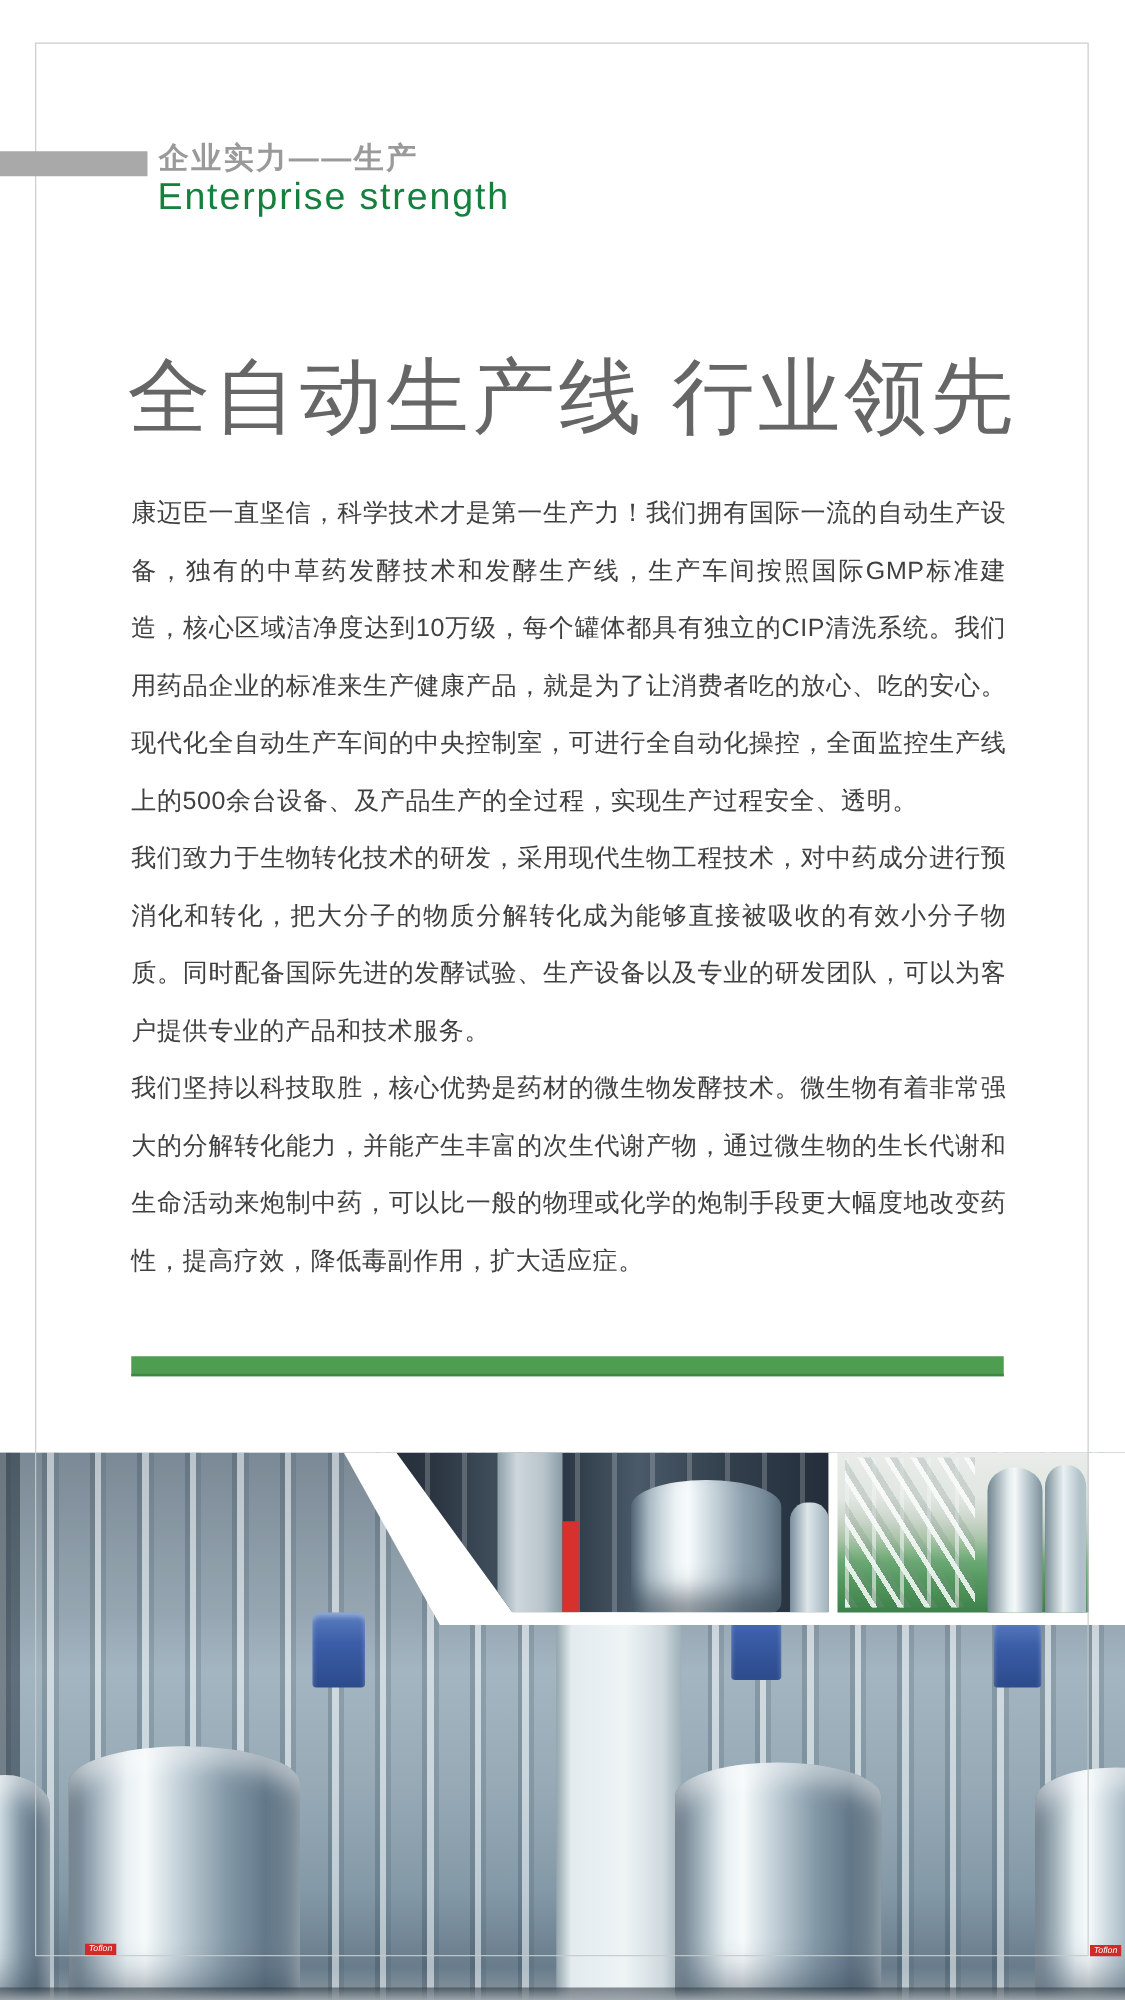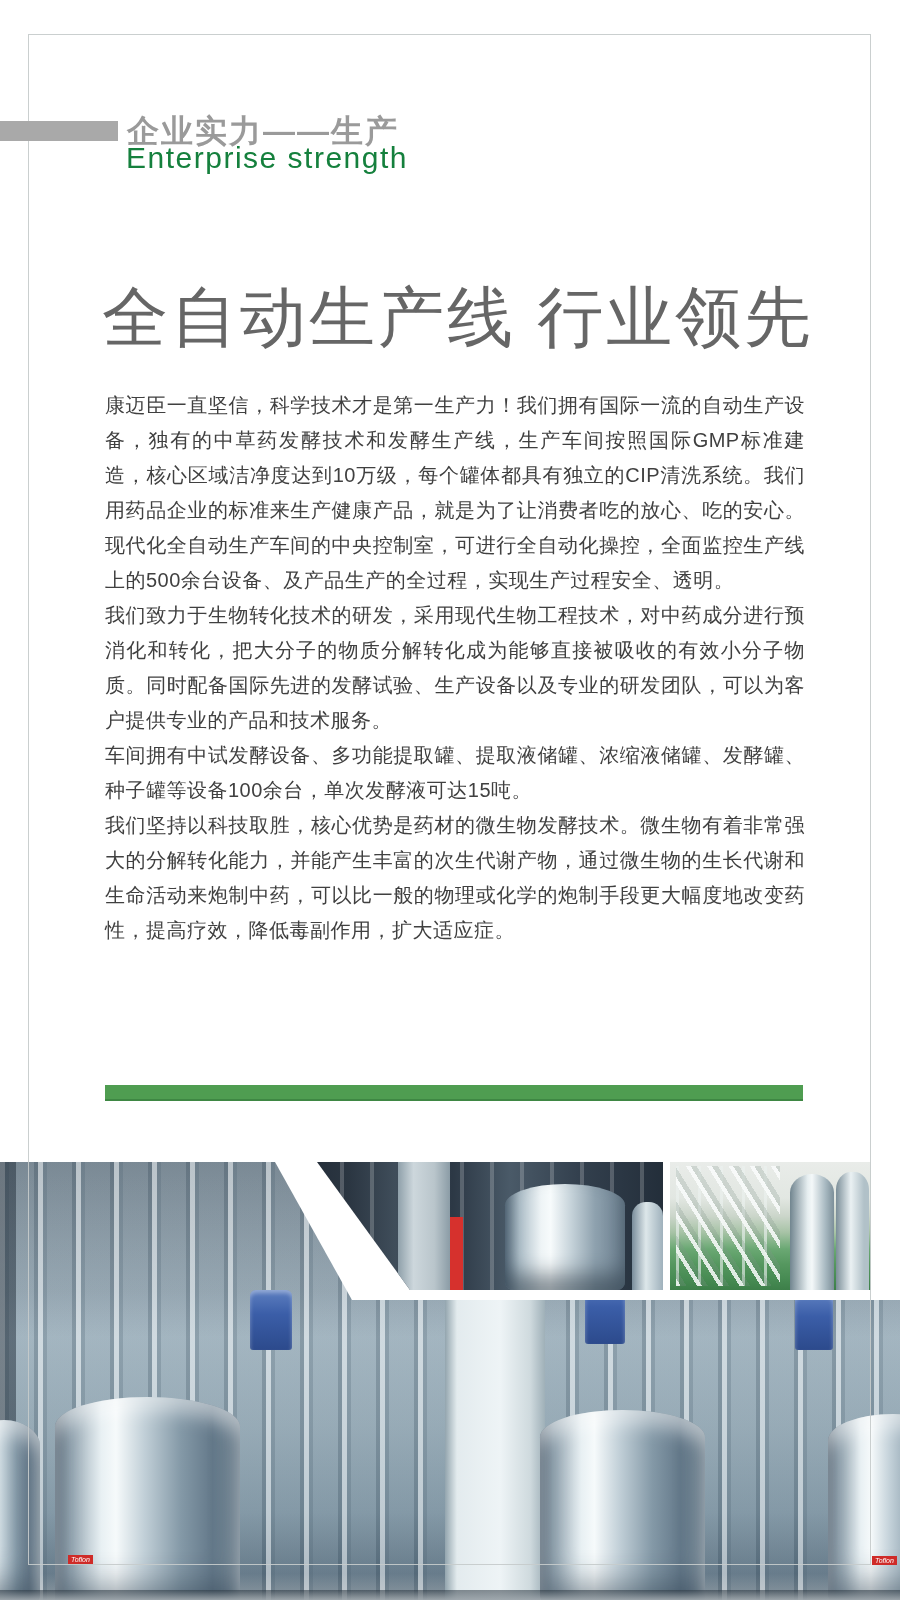--- a/index.html
+++ b/index.html
@@ -12,37 +12,37 @@
   .frame {
     position:absolute; left:28px; top:34px; width:843px; height:1531px;
     border:1px solid rgba(198,203,203,0.92); z-index:30; pointer-events:none;
   }
   
   .header-bar {
     position:absolute; left:0; top:121px; width:118px; height:20px;
     background:#a9a9a9; z-index:31;
   }
   .header-cn {
-    position:absolute; left:127px; top:110px; font-size:32px; font-weight:bold;
+    position:absolute; left:127px; top:110px; font-size:24px; font-weight:bold;
     color:#9a9a9a; letter-spacing:2px; z-index:31;
   }
   .header-en {
     position:absolute; left:126px; top:141px; font-size:30px; font-weight:400;
     color:#15803d; letter-spacing:1.5px; z-index:31;
   }
   
   .headline {
     position:absolute; left:102px; top:273px; width:720px; font-size:66px;
     font-weight:normal; color:#666666; letter-spacing:3px; white-space:nowrap;
     z-index:5;
   }
   
   .body-text {
     position:absolute; left:105px; top:388px; width:700px; z-index:5;
-    font-size:20px; letter-spacing:0.5px; line-height:35px; color:#404040;
+    font-size:20px; letter-spacing:0.5px; line-height:46px; color:#404040;
     text-align:justify;
   }
   
   .divider {
     position:absolute; left:105px; top:1085px; width:698px; height:16px;
     background:#4f9d51; border-bottom:2px solid #3e8743; z-index:5;
   }
   
   .collage { position:absolute; left:0; top:1162px; width:900px; height:438px; overflow:hidden; }
   .photo-big {
@@ -148,21 +148,20 @@
 
   <div class="header-bar"></div>
   <div class="header-cn">企业实力——生产</div>
   <div class="header-en">Enterprise strength</div>
 
   <h1 class="headline">全自动生产线 行业领先</h1>
 
   <div class="body-text">
     <p>康迈臣一直坚信，科学技术才是第一生产力！我们拥有国际一流的自动生产设备，独有的中草药发酵技术和发酵生产线，生产车间按照国际GMP标准建造，核心区域洁净度达到10万级，每个罐体都具有独立的CIP清洗系统。我们用药品企业的标准来生产健康产品，就是为了让消费者吃的放心、吃的安心。现代化全自动生产车间的中央控制室，可进行全自动化操控，全面监控生产线上的500余台设备、及产品生产的全过程，实现生产过程安全、透明。</p>
     <p>我们致力于生物转化技术的研发，采用现代生物工程技术，对中药成分进行预消化和转化，把大分子的物质分解转化成为能够直接被吸收的有效小分子物质。同时配备国际先进的发酵试验、生产设备以及专业的研发团队，可以为客户提供专业的产品和技术服务。</p>
-    <p>车间拥有中试发酵设备、多功能提取罐、提取液储罐、浓缩液储罐、发酵罐、种子罐等设备100余台，单次发酵液可达15吨。</p>
     <p>我们坚持以科技取胜，核心优势是药材的微生物发酵技术。微生物有着非常强大的分解转化能力，并能产生丰富的次生代谢产物，通过微生物的生长代谢和生命活动来炮制中药，可以比一般的物理或化学的炮制手段更大幅度地改变药性，提高疗效，降低毒副作用，扩大适应症。</p>
   </div>
 
   <div class="divider"></div>
 
   <div class="collage">
     <div class="photo-big">
       <div class="pillar-big"></div>
       <div class="tank tank-4"></div>
       <div class="tank tank-1"></div>

